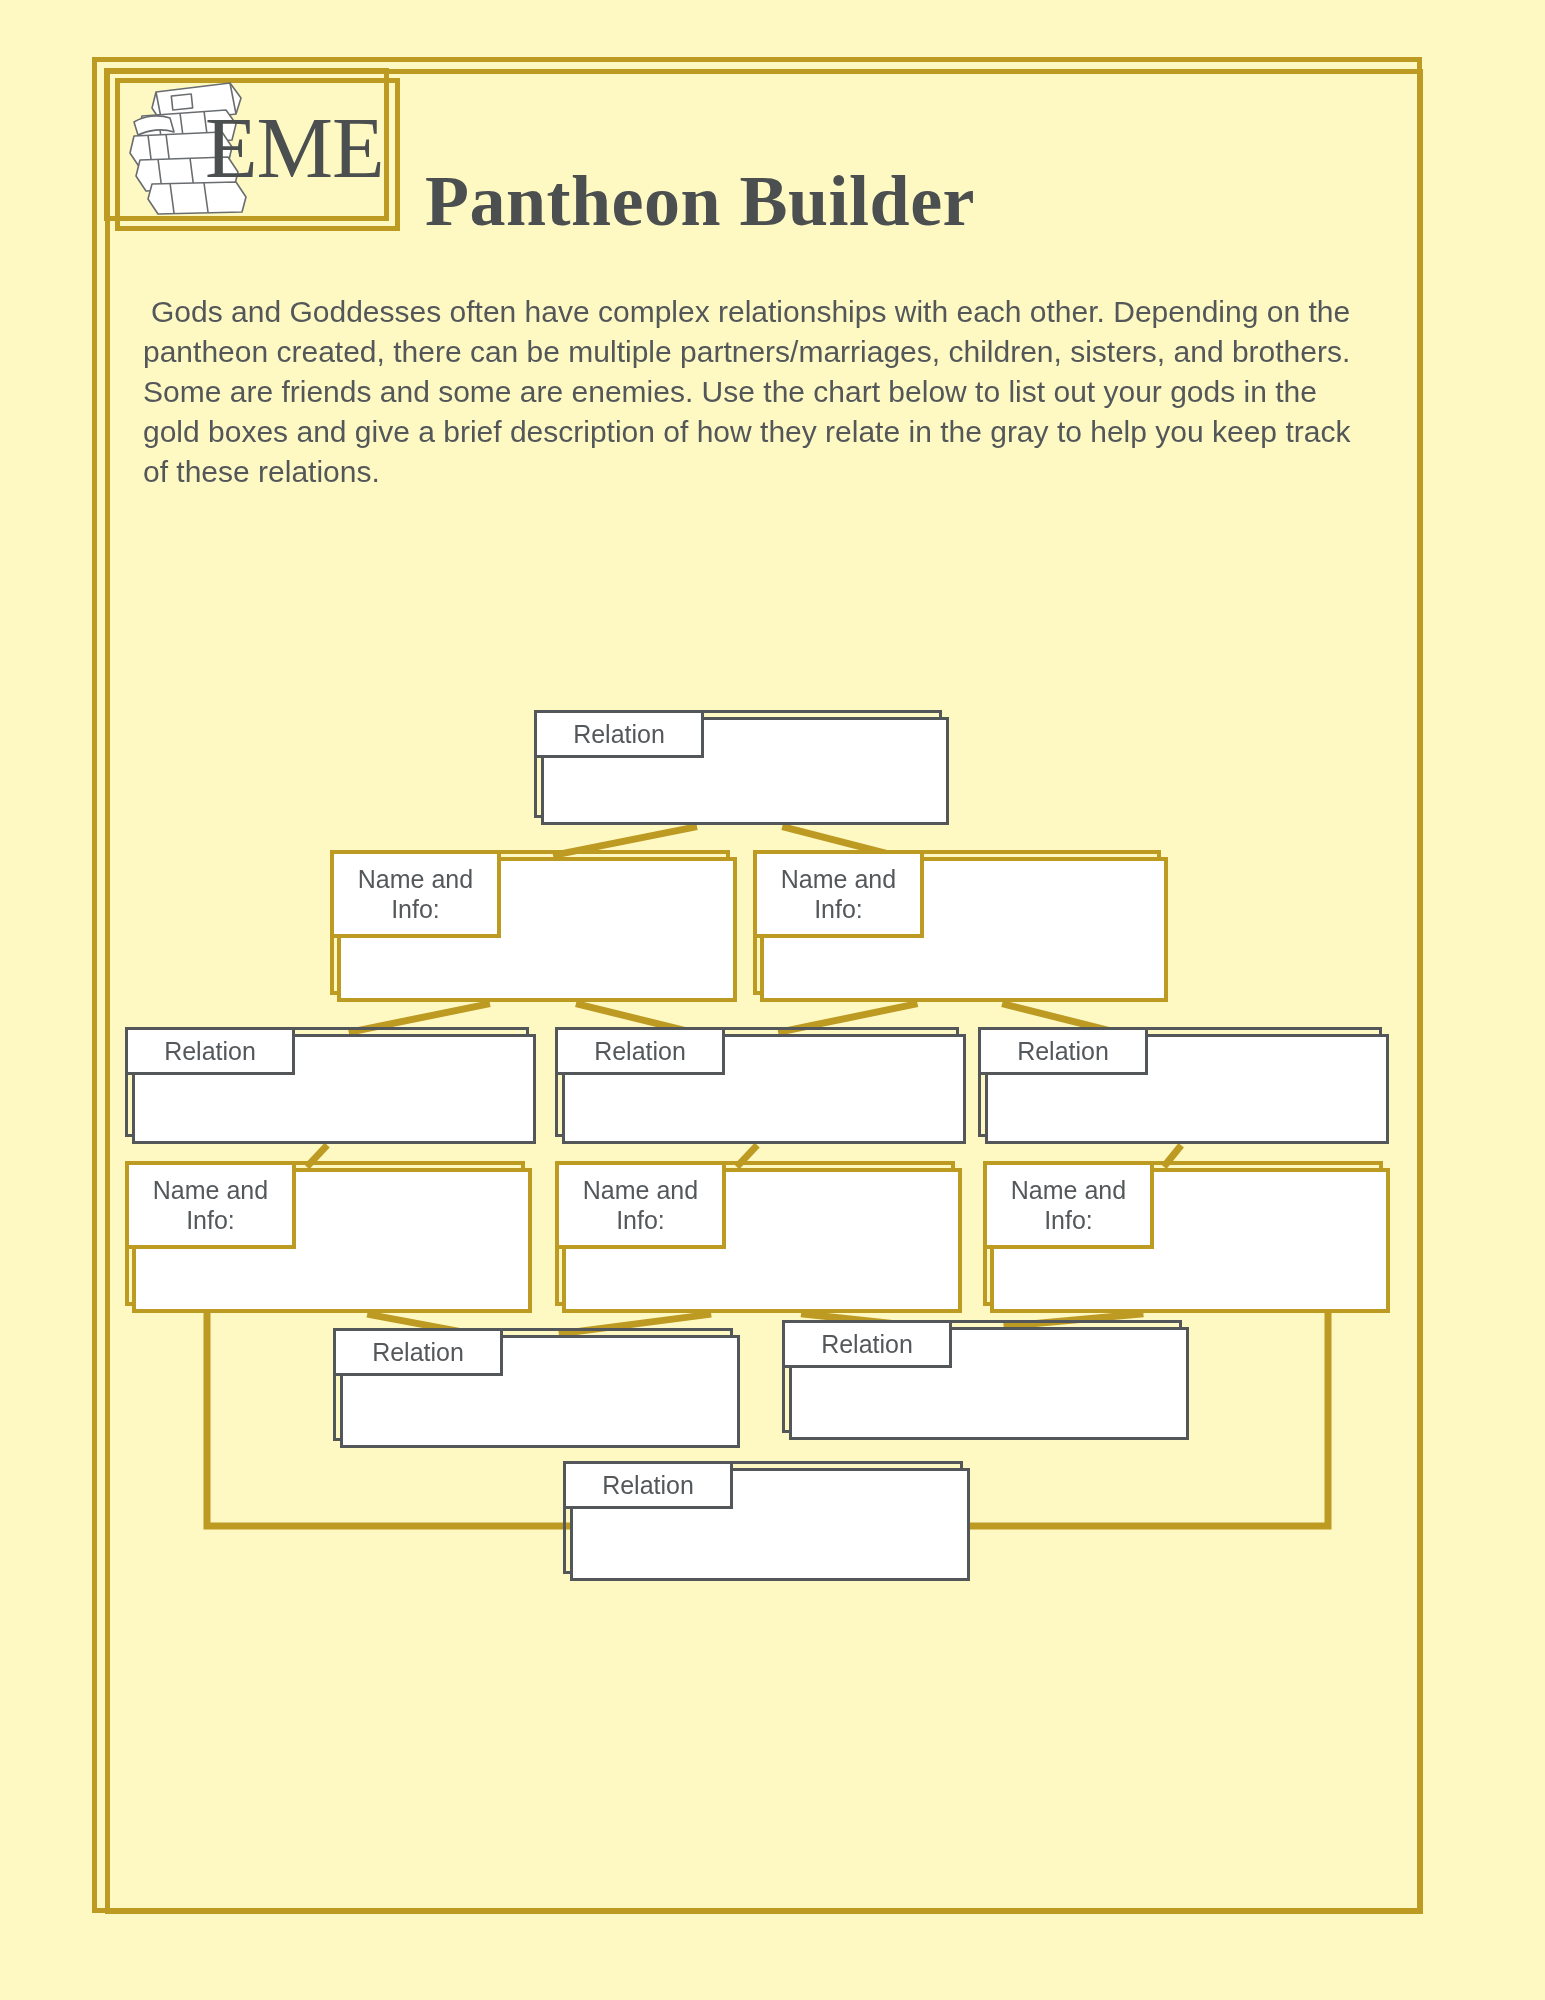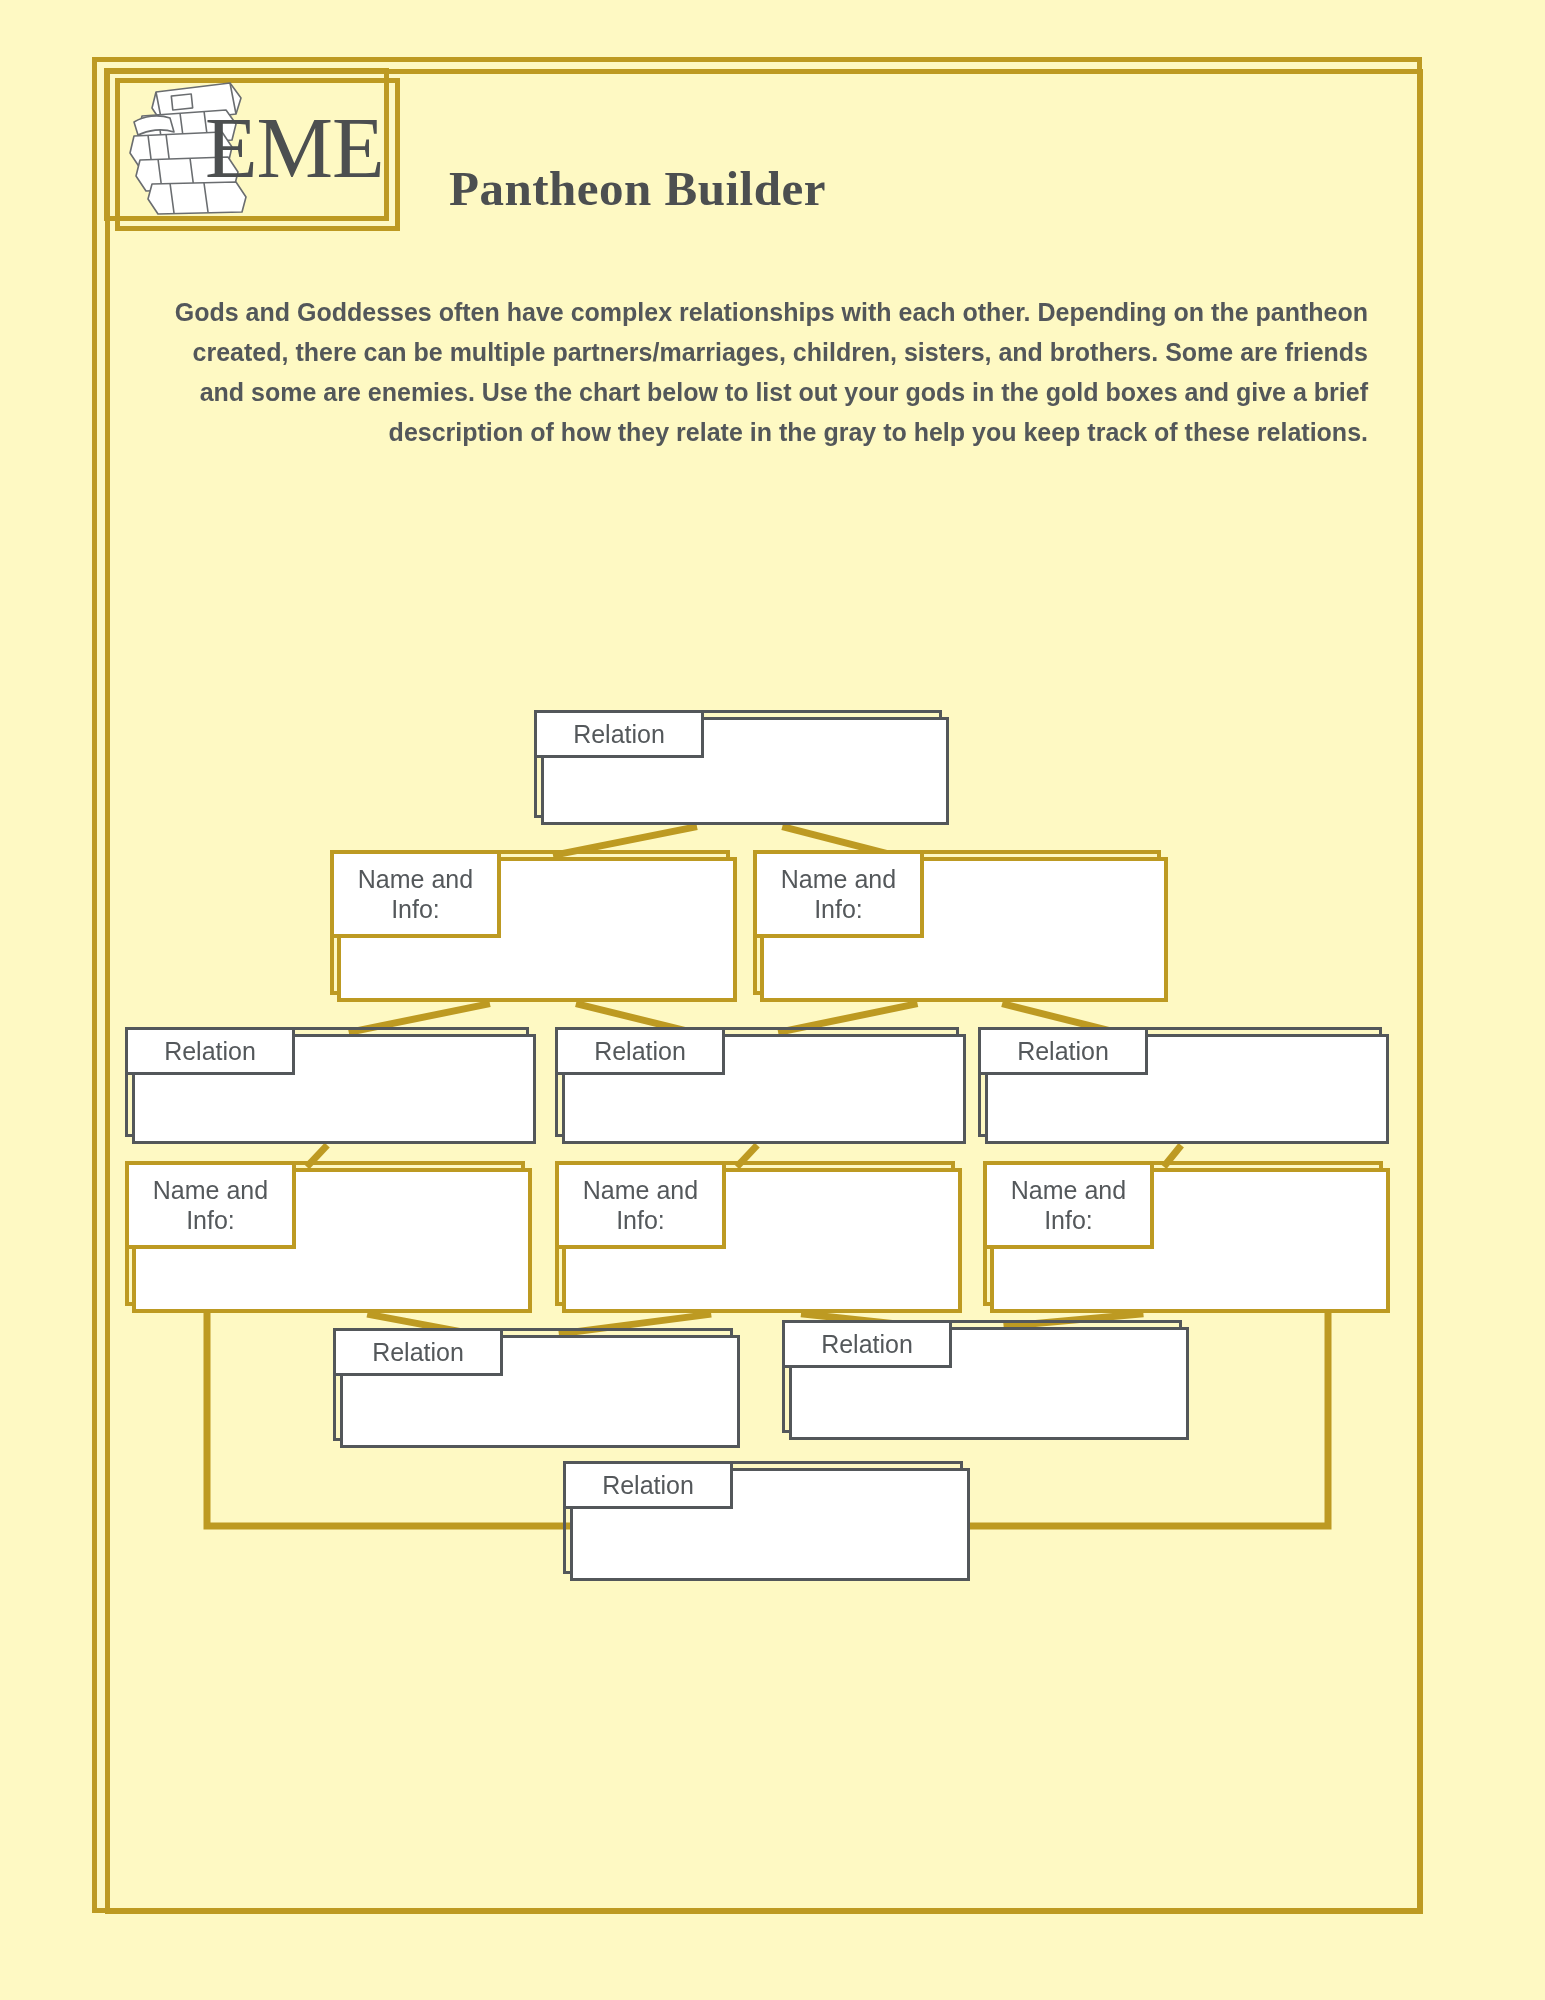--- a/index.html
+++ b/index.html
@@ -51,41 +51,40 @@
     position: absolute;
     left: 205px; top: 105px;
     font-family: "Liberation Serif", serif;
     font-size: 86px;
     color: #4c4f50;
     letter-spacing: -1px;
     line-height: 1;
   }
   .page-title {
     position: absolute;
-    left: 449px; top: 160px;
+    left: 425px; top: 160px;
     font-family: "Liberation Serif", serif;
     font-weight: bold;
-    font-size: 49px;
+    font-size: 72px;
     color: #4c4f50;
     letter-spacing: 0.5px;
     white-space: nowrap;
   }
 
   
   .intro {
     position: absolute;
     left: 143px; top: 292px;
     width: 1225px;
     font-family: "Liberation Sans", sans-serif;
-    font-weight: bold;
-    font-size: 25px;
+    font-weight: normal;
+    font-size: 30px;
     line-height: 40px;
     color: #53575a;
     text-indent: 8px;
-    text-align: right;
   }
 
   
   #diagram {
     position: absolute;
     left: 0; top: 0;
     width: 1545px; height: 2000px;
   }
   .conn-svg {
     position: absolute;

